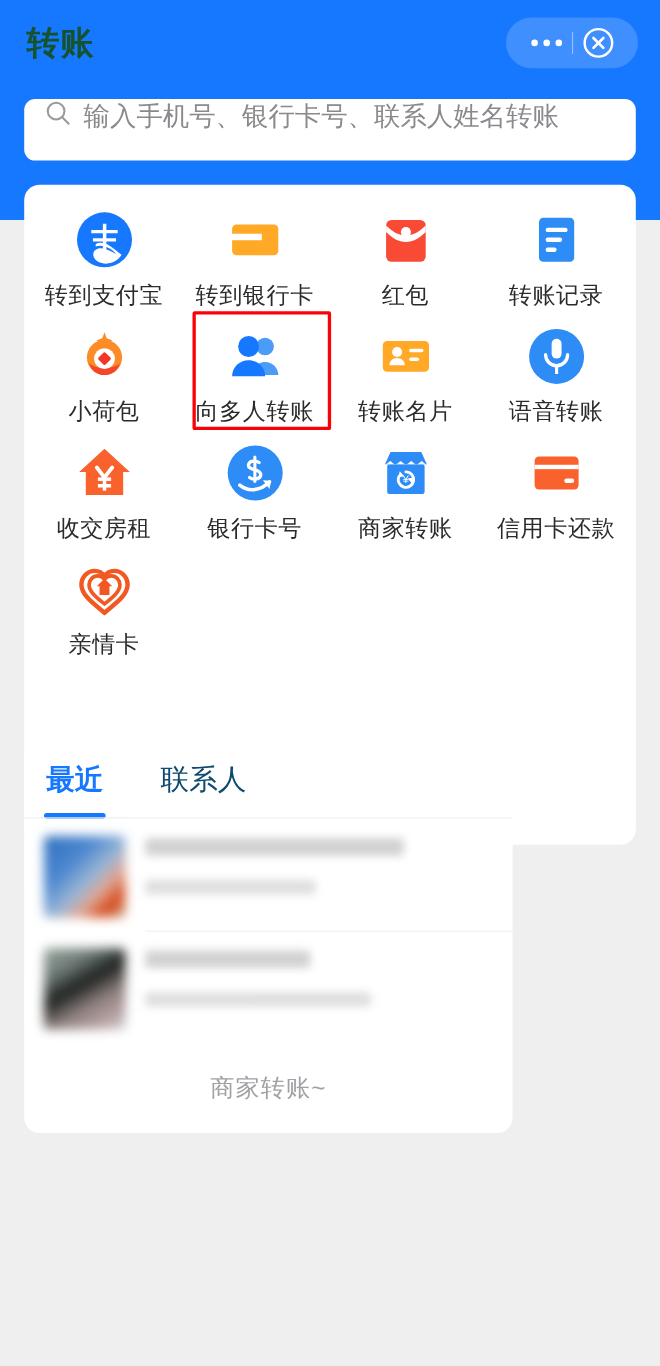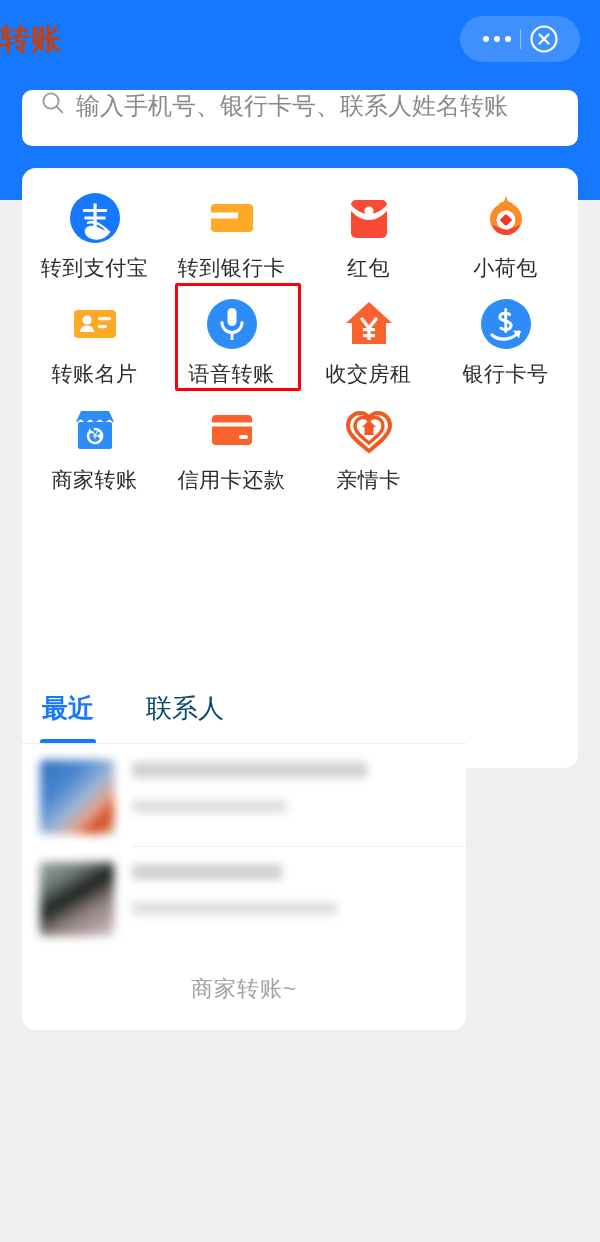--- a/index.html
+++ b/index.html
@@ -16,21 +16,22 @@
     position: absolute; left: 0; top: 0;
     width: 600px; height: 200px;
     background: #1677ff;
   }
   .nav {
     position: absolute; left: 0; top: 0;
     width: 600px; height: 78px;
     display: flex; align-items: center;
   }
   .nav-title {
-    color: #c2410c;
+    margin-left: 24px;
+    color: #14532d;
     font-size: 30px;
     font-weight: bold;
     letter-spacing: 1px;
   }
   .nav-actions {
     position: absolute; right: 20px; top: 16px;
     width: 120px; height: 46px;
     background: rgba(255,255,255,0.18);
     border-radius: 23px;
     display: flex; align-items: center; justify-content: center;
@@ -250,37 +251,59 @@
         <span class="ic">
           <svg width="54" height="54" viewBox="0 0 54 54">
             <rect x="9" y="9" width="36" height="38" rx="5" fill="#f94a36"></rect>
             <path d="M9 14c6 6 11.5 9 18 9s12-3 18-9v6c-6 6-11.5 9-18 9s-12-3-18-9z" fill="#ffffff"></path>
             <circle cx="27" cy="20" r="4.6" fill="#ffffff"></circle>
           </svg>
         </span>
         <span class="lbl">红包</span>
       </div>
 
+      <div class="cell">
+        <span class="ic">
+          <svg width="54" height="54" viewBox="0 0 54 54">
+            <rect x="11" y="7" width="32" height="40" rx="4" fill="#2d8cf5"></rect>
+            <rect x="17" y="16" width="20" height="4" rx="2" fill="#fff"></rect>
+            <rect x="17" y="25" width="15" height="4" rx="2" fill="#fff"></rect>
+            <rect x="17" y="34" width="10" height="4" rx="2" fill="#fff"></rect>
+          </svg>
+        </span>
+        <span class="lbl">转账记录</span>
+      </div>
 
       <div class="cell">
         <span class="ic">
           <svg width="54" height="54" viewBox="0 0 54 54">
             <path d="M27 11c9.4 0 17 7.6 17 17s-7.6 17-17 17-17-7.6-17-17 7.6-17 17-17z" fill="none"></path>
             <path d="M11 28a16 16 0 0 1 32 0 16 16 0 0 1-32 0z" fill="#fb8c28"></path>
             <path d="M11.8 32a16 16 0 0 0 30.4 0 16 16 0 0 1-30.4 0z" fill="#f4462d"></path>
             <path d="M13 33c2 7 7.4 11 14 11s12-4 14-11c-3 3-8 4.6-14 4.6S16 36 13 33z" fill="#f4462d"></path>
             <circle cx="27" cy="29" r="9.5" fill="#ffffff"></circle>
             <rect x="22.5" y="24.5" width="9" height="9" rx="1.4" fill="#f4352a" transform="rotate(45 27 29)"></rect>
             <path d="M27 5l2 5.5 5.5 2-5.5 2-2 5.5-2-5.5-5.5-2 5.5-2z" fill="#fb8c28"></path>
           </svg>
         </span>
         <span class="lbl">小荷包</span>
       </div>
 
 
+      <div class="cell">
+        <span class="ic">
+          <svg width="54" height="54" viewBox="0 0 54 54">
+            <circle cx="36" cy="18" r="8" fill="#4a9cf6"></circle>
+            <path d="M24 44c0-7 5.5-12 12-12s12 5 12 12z" fill="#4a9cf6"></path>
+            <circle cx="21" cy="18" r="9.5" fill="#1677ff"></circle>
+            <path d="M6 45c0-8.2 6.7-14.5 15-14.5S36 36.8 36 45z" fill="#1677ff"></path>
+          </svg>
+        </span>
+        <span class="lbl">向多人转账</span>
+      </div>
 
       <div class="cell">
         <span class="ic">
           <svg width="54" height="54" viewBox="0 0 54 54">
             <rect x="6" y="13" width="42" height="28" rx="4" fill="#ffa927"></rect>
             <circle cx="19" cy="23" r="4.6" fill="#fff"></circle>
             <path d="M12 35c0-4 3.2-6.5 7-6.5s7 2.5 7 6.5z" fill="#fff"></path>
             <rect x="30" y="20" width="13" height="3.2" rx="1.6" fill="#fff"></rect>
             <rect x="30" y="28" width="9" height="3.2" rx="1.6" fill="#fff"></rect>
           </svg>

